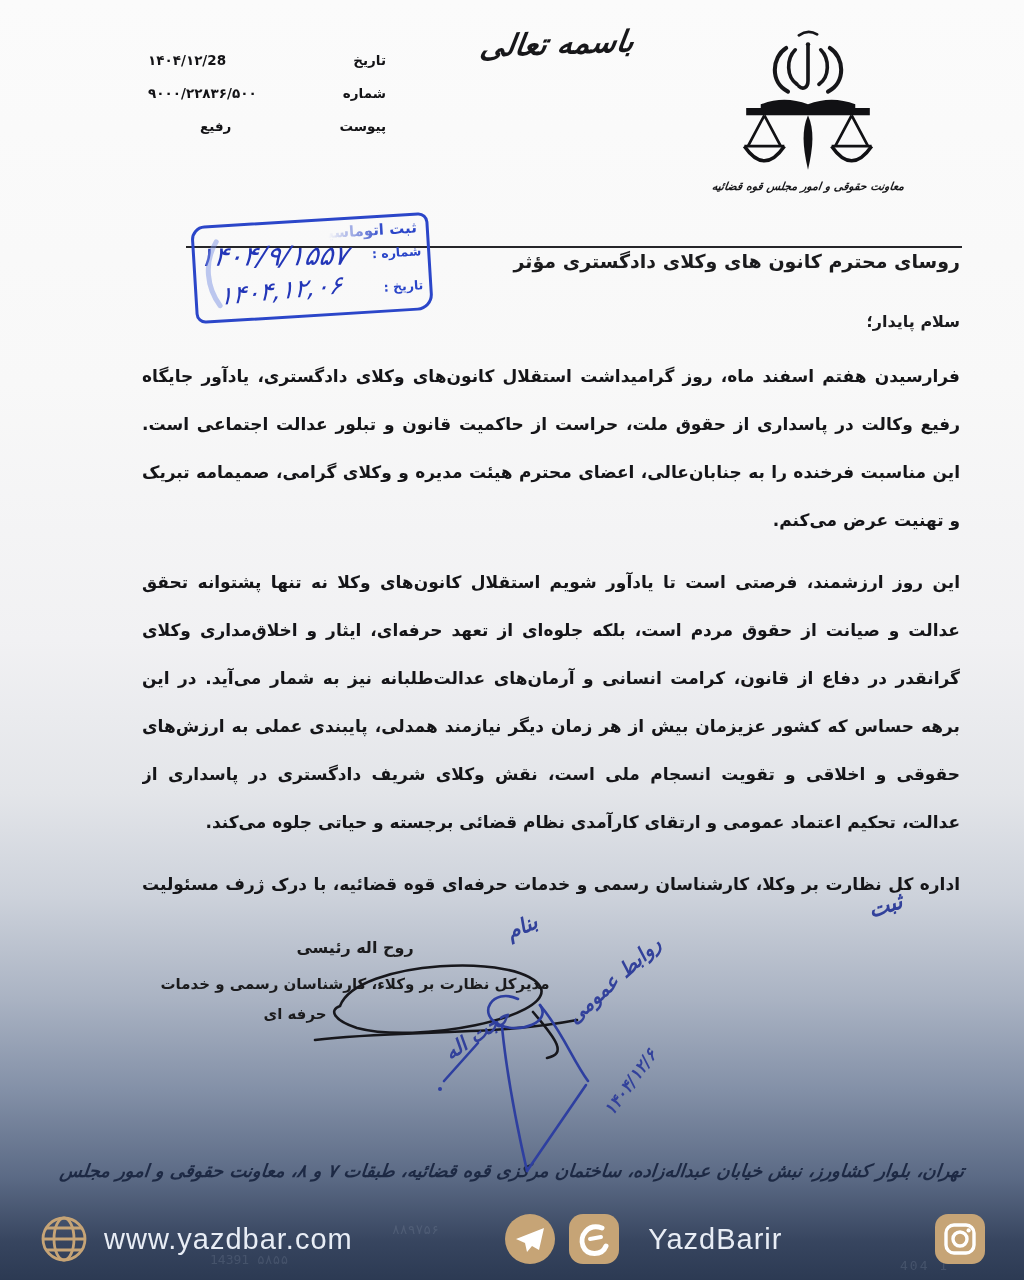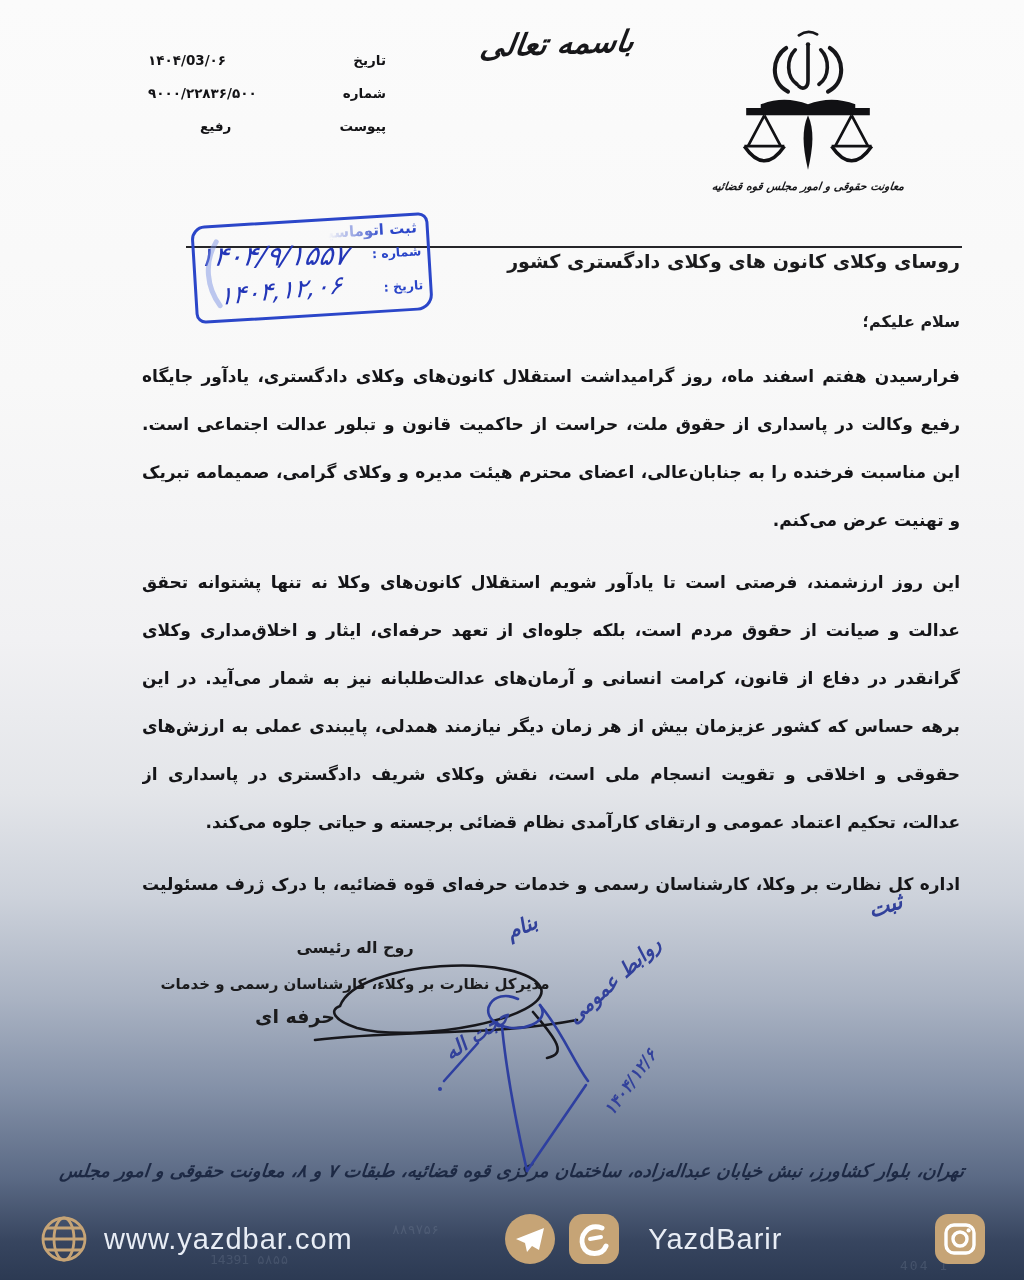--- a/index.html
+++ b/index.html
@@ -40,21 +40,21 @@
   
   .addressee{top:250px; right:64px; width:520px; font-size:19px; font-weight:bold; text-align:right;}
   .salutation{top:312px; right:64px; font-size:16px; font-weight:bold;}
   .body-text{top:352px; right:64px; left:142px; height:552px; overflow:hidden; z-index:1;}
   .body-text p{margin:0 0 14px 0; font-size:17px; font-weight:bold; line-height:48px;
     text-align:justify; text-justify:inter-word; color:#151518;}
   
   .sig{top:938px; left:150px; width:410px; text-align:center; z-index:2;}
   .sig-name{font-size:16px; font-weight:bold; margin-bottom:18px;}
   .sig-role{font-size:15px; font-weight:bold; margin-bottom:12px;}
-  .sig-role2{font-size:19px; font-weight:bold; margin-right:120px;}
+  .sig-role2{font-size:15px; font-weight:bold; margin-right:120px;}
   
   .ink{color:#32419b; font-style:italic; font-weight:bold; white-space:nowrap; z-index:3;}
   
   .address{top:1160px; left:0; width:100%; text-align:center; font-size:18px; font-weight:bold;
     font-style:italic; transform:skewX(-6deg); color:#1d2944; z-index:2;}
   .ghost{color:#8d99ad; opacity:.22; font-size:13px; letter-spacing:2px; z-index:2;
     font-family:"DejaVu Sans Mono",monospace;}
   .footer{top:1206px; left:0; width:100%; height:66px; display:flex; align-items:center;
     direction:ltr; padding:0 38px; box-sizing:border-box; z-index:4;
     font-family:"Liberation Sans",sans-serif; color:#e8edf5;}
@@ -66,21 +66,21 @@
 </head>
 <body>
 
 <div class="page">
 
   <div class="abs bism">باسمه تعالی</div>
 
   <div class="abs meta">
     <div class="meta-row">
       <span class="meta-label">تاریخ</span>
-      <span class="meta-value">۱۴۰۴/03/۰۶</span>
+      <span class="meta-value">۱۴۰۴/۱۲/28</span>
     </div>
     <div class="meta-row">
       <span class="meta-label">شماره</span>
       <span class="meta-value">۹۰۰۰/۲۲۸۳۶/۵۰۰</span>
     </div>
     <div class="meta-row">
       <span class="meta-label">پیوست</span>
       <span class="meta-value" style="margin-left:52px">رفیع</span>
     </div>
   </div>
@@ -117,22 +117,22 @@
     <span class="stamp-title">ثبت اتوماسیون</span>
     <span class="stamp-lbl" style="top:28px">شماره :</span>
     <span class="stamp-lbl" style="top:62px">تاریخ :</span>
     <span class="hand stamp-num">۱۴۰۴/۹/۱۵۵۷</span>
     <span class="hand stamp-date">۱۴۰۴,۱۲,۰۶</span>
     <svg class="abs" style="left:2px;top:8px" width="30" height="76" viewBox="0 0 30 76">
       <path d="M20 6 C6 26 8 52 20 70" stroke="#7e93e4" stroke-width="5" fill="none" opacity="0.5" stroke-linecap="round"></path>
     </svg>
   </div>
 
-  <div class="abs addressee">روسای وکلای کانون های وکلای دادگستری کشور</div>
-  <div class="abs salutation">سلام علیکم؛</div>
+  <div class="abs addressee">روسای محترم کانون های وکلای دادگستری مؤثر</div>
+  <div class="abs salutation">سلام پایدار؛</div>
 
   <div class="abs body-text">
     <p>فرارسیدن هفتم اسفند ماه، روز گرامیداشت استقلال کانون‌های وکلای دادگستری، یادآور جایگاه رفیع وکالت در پاسداری از حقوق ملت، حراست از حاکمیت قانون و تبلور عدالت اجتماعی است. این مناسبت فرخنده را به جنابان‌عالی، اعضای محترم هیئت مدیره و وکلای گرامی، صمیمامه تبریک و تهنیت عرض می‌کنم.</p>
     <p>این روز ارزشمند، فرصتی است تا یادآور شویم استقلال کانون‌های وکلا نه تنها پشتوانه تحقق عدالت و صیانت از حقوق مردم است، بلکه جلوه‌ای از تعهد حرفه‌ای، ایثار و اخلاق‌مداری وکلای گرانقدر در دفاع از قانون، کرامت انسانی و آرمان‌های عدالت‌طلبانه نیز به شمار می‌آید. در این برهه حساس که کشور عزیزمان بیش از هر زمان دیگر نیازمند همدلی، پایبندی عملی به ارزش‌های حقوقی و اخلاقی و تقویت انسجام ملی است، نقش وکلای شریف دادگستری در پاسداری از عدالت، تحکیم اعتماد عمومی و ارتقای کارآمدی نظام قضائی برجسته و حیاتی جلوه می‌کند.</p>
     <p>اداره کل نظارت بر وکلا، کارشناسان رسمی و خدمات حرفه‌ای قوه قضائیه، با درک ژرف مسئولیت خویش، همواره در کنار این نهاد خطیر ایستاده است و در مسیر صیانت از استقلال، پاسداشت کرامت حرفه‌ای نهاد وکالت و تقویت بنیان‌های عدالت از هیچ تلاش مؤثر و قانونی فروگذار نخواهد کرد. امید است با هم‌افزایی، تدبیر، تلاش‌های مسئولانه و خالصانه همگانی، بستر تعمیق عدالت، تحکیم حاکمیت قانون و تعالی منزلت و جایگاه حرفه‌ای وکالت بیش از پیش استوار شود و در پرتو همبستگی ملی، آرامش و ثبات پایدار در سراسر ایران عزیز مستدام بماند.</p>
   </div>
 
   <div class="abs sig">
     <div class="sig-name">روح اله رئیسی</div>
     <div class="sig-role">مدیرکل نظارت بر وکلاء، کارشناسان رسمی و خدمات</div>

